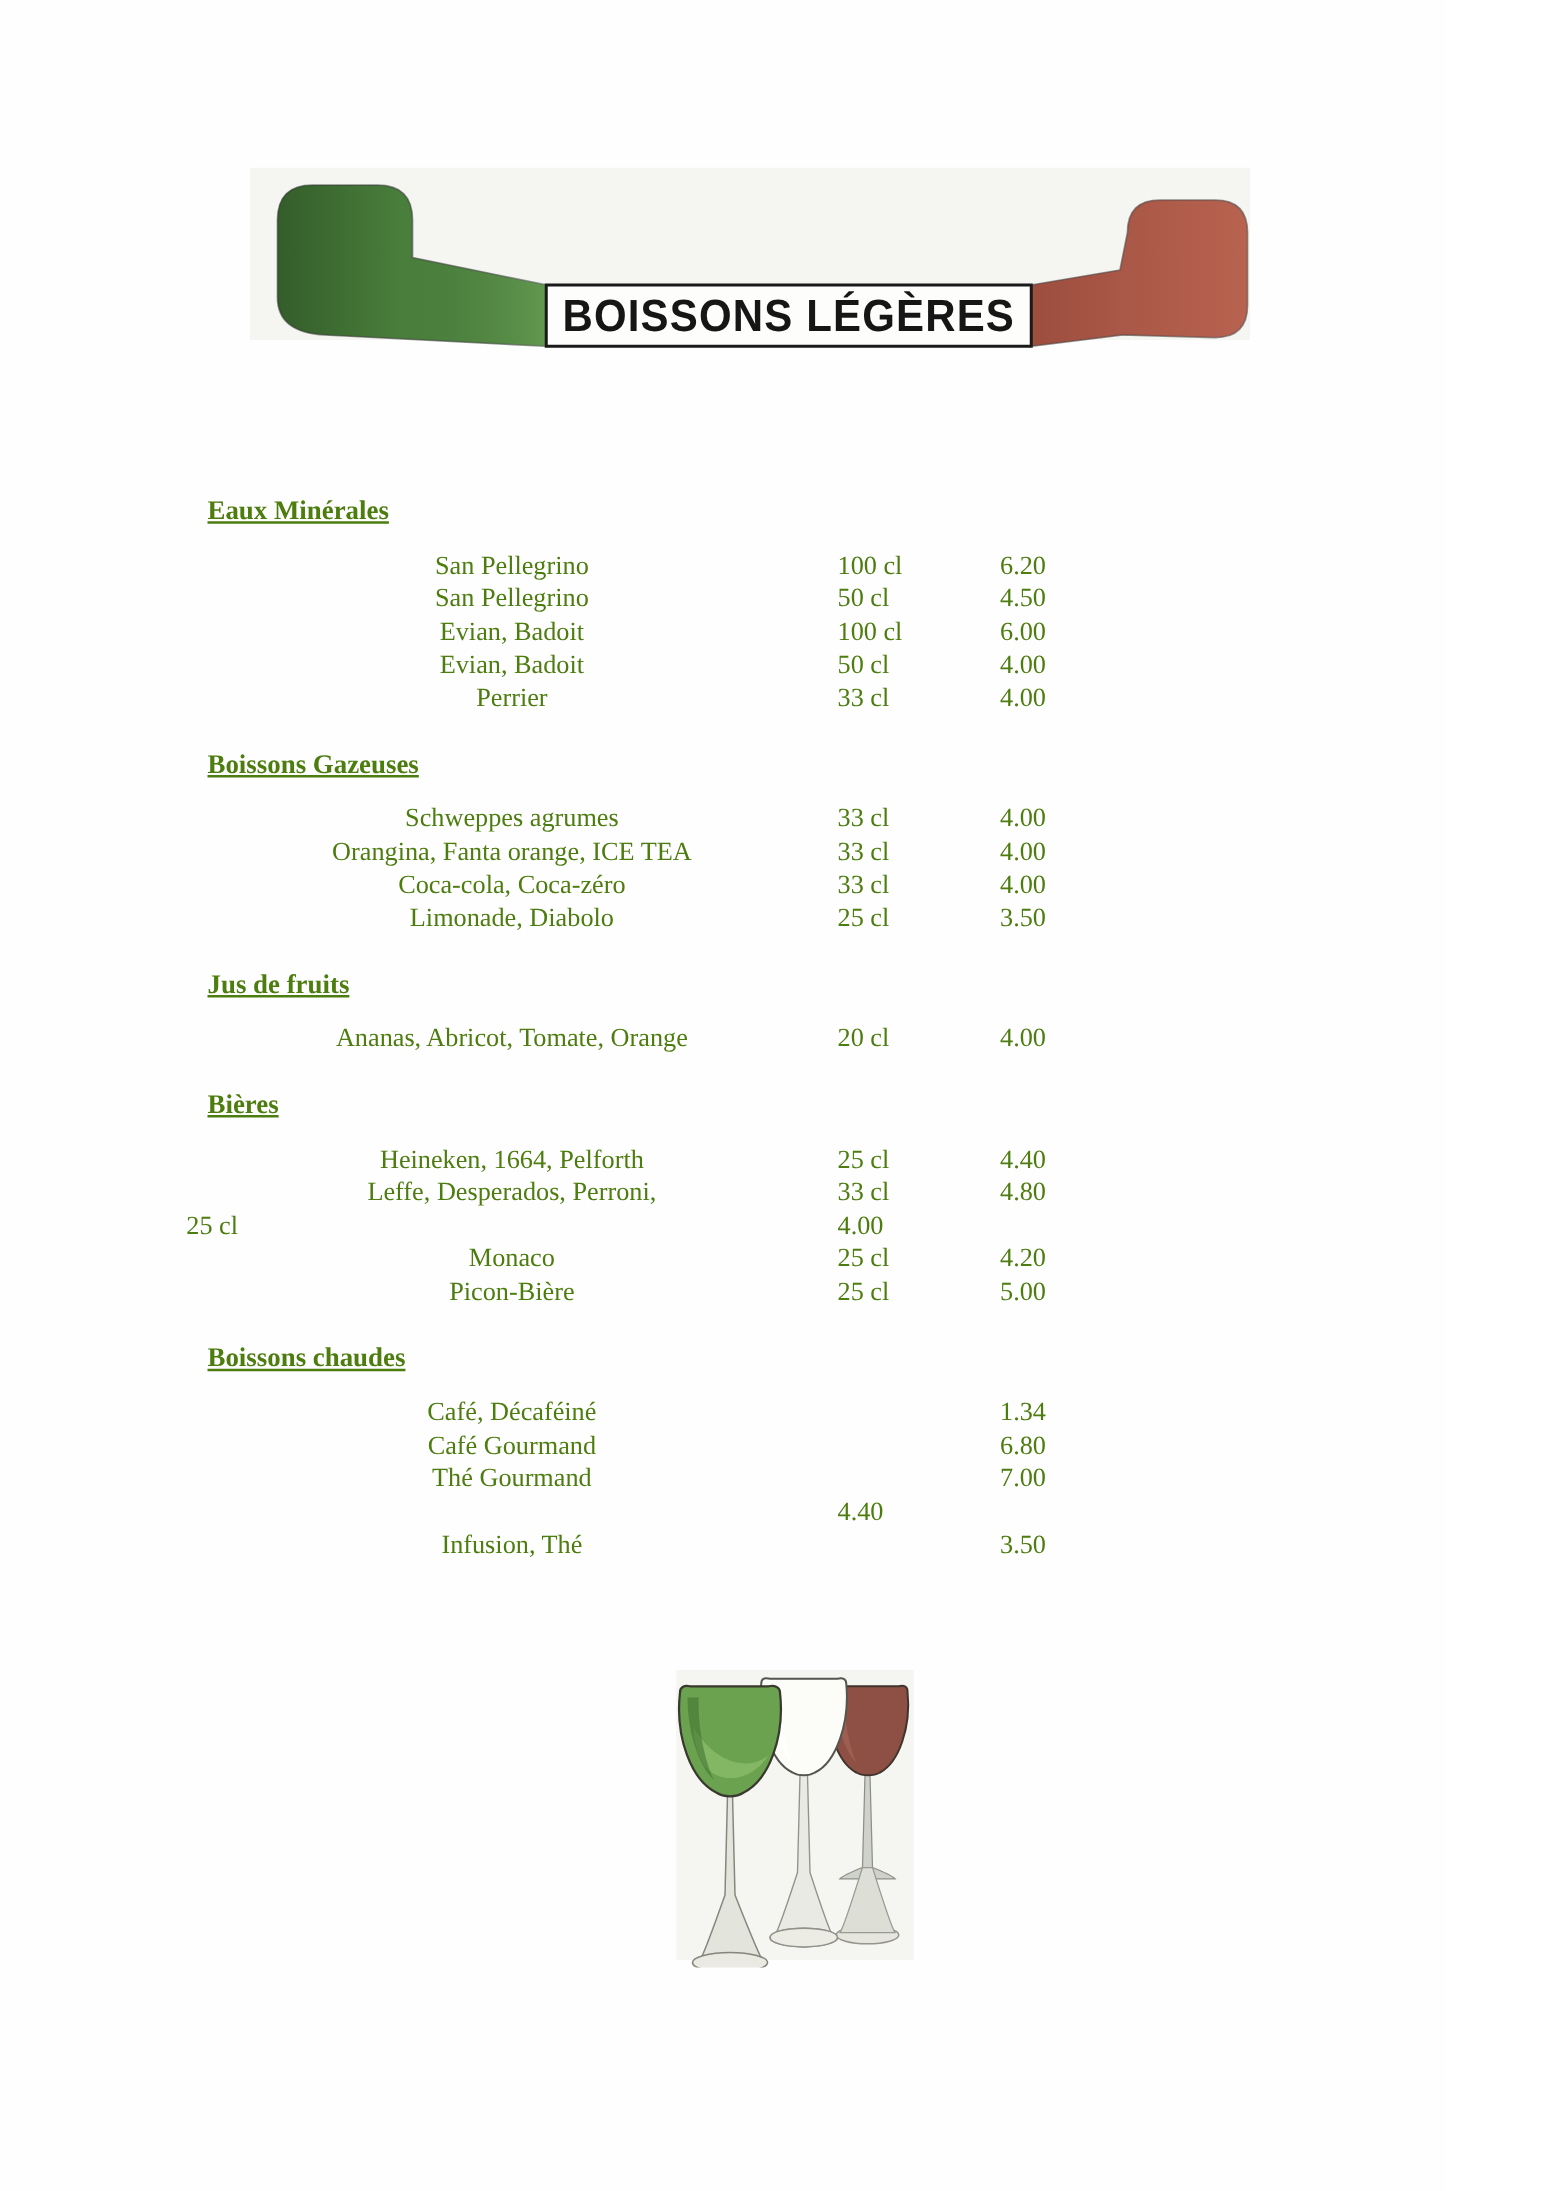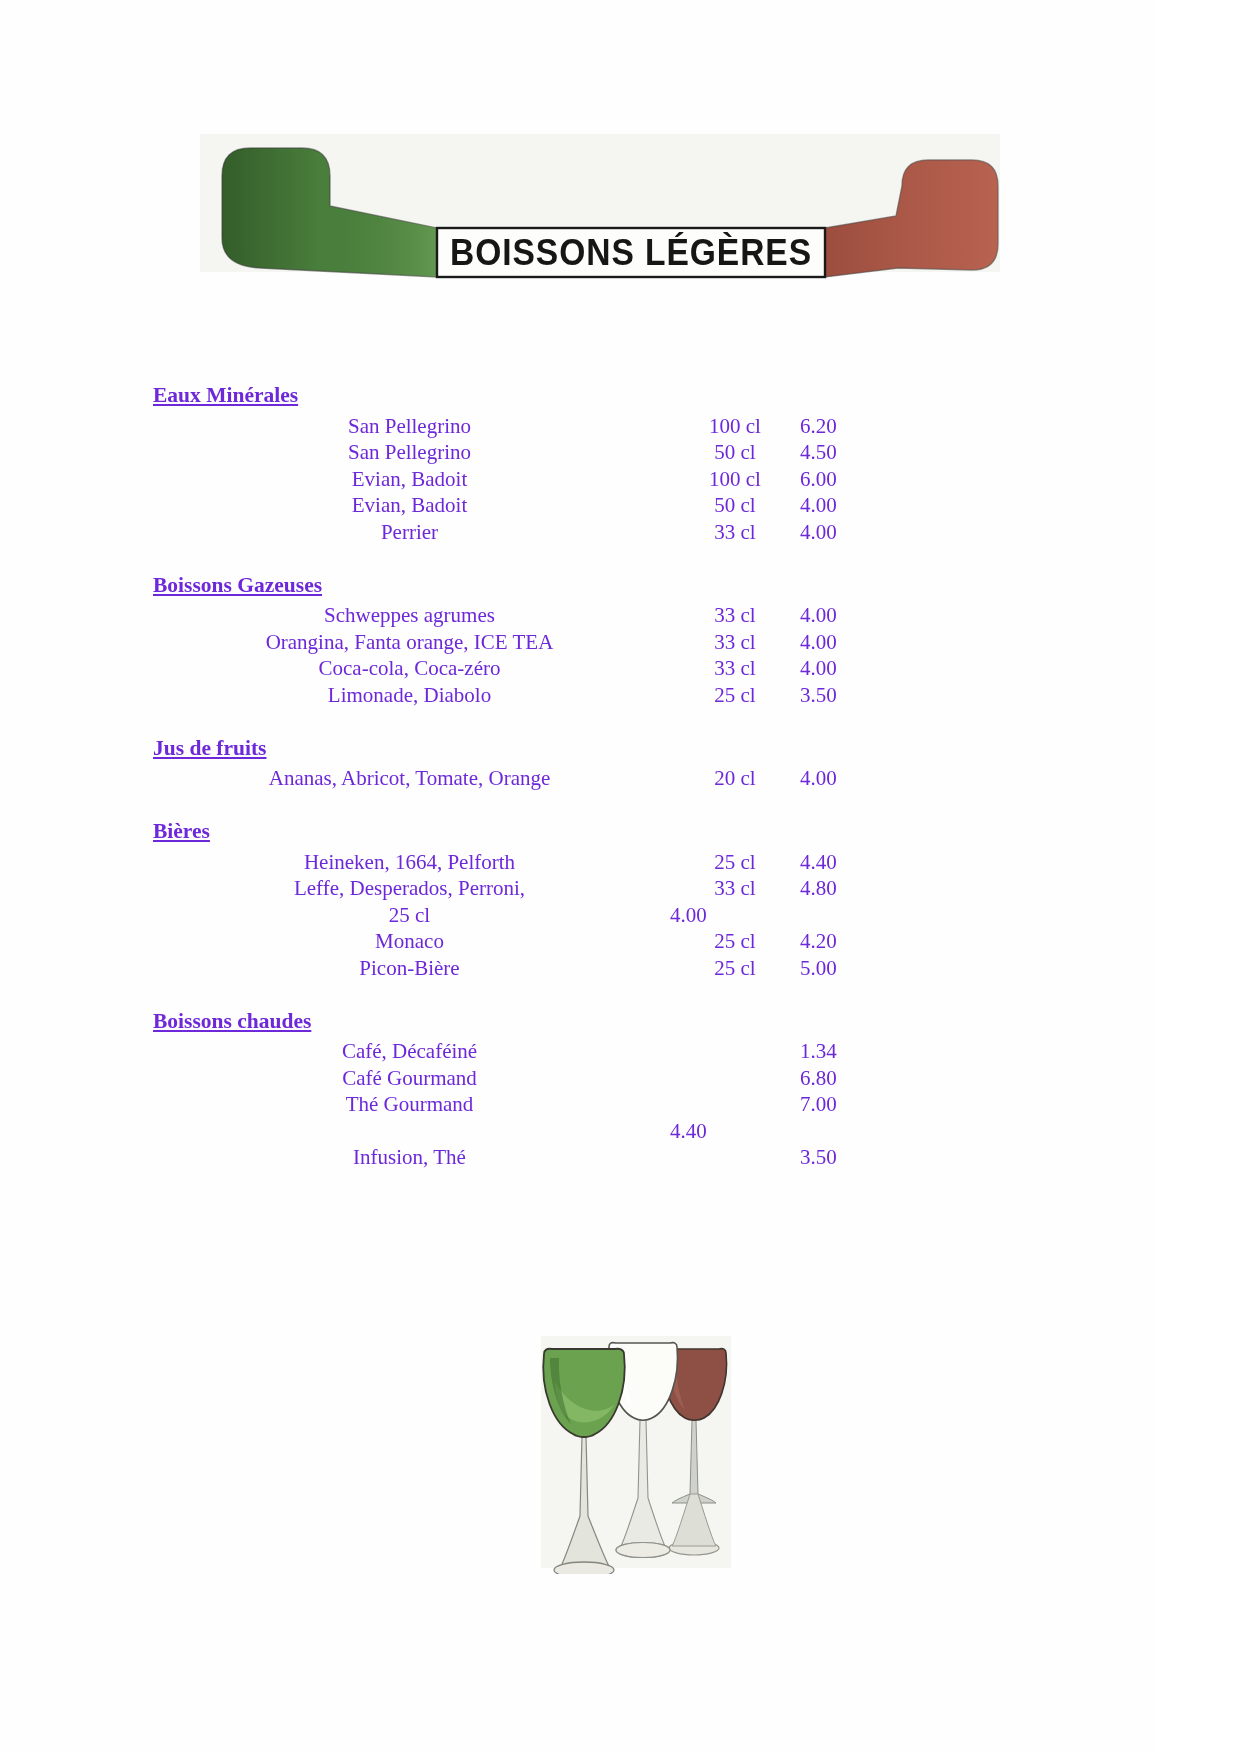--- a/index.html
+++ b/index.html
@@ -1,38 +1,38 @@
 <!DOCTYPE html>
 <html style="--ribbon-green: #4f8740; --ribbon-red: #b05a49; --glass-green: #6ba24f; --glass-red: #8e5044; --paper-backdrop: #f5f5f1;"><head>
 <meta charset="utf-8">
 <style>
   html,body{margin:0;padding:0;background:#ffffff;}
   .page{
     position:relative;width:1156px;height:1753px;background:#fefefe;overflow:hidden;
-    font-family:"Liberation Serif","DejaVu Serif",serif;color:#6d28d9;
+    font-family:"Liberation Serif","DejaVu Serif",serif;color:#4d7c0f;
   }
 
   
   .banner{position:absolute;left:200px;top:134px;width:800px;height:146px;}
   .banner svg{display:block;width:100%;height:100%;}
   .banner text{
     font-family:"Liberation Sans","DejaVu Sans",sans-serif;
     font-weight:bold;letter-spacing:1px;fill:#161616;
   }
 
   
   .menu{position:absolute;left:149px;top:378px;width:857px;font-size:21px;line-height:26.5px;}
   .menu-section{margin:0 0 26.5px 0;}
   .section-title{
     font-weight:bold;text-decoration:underline;font-size:21.5px;
-    margin:4px;line-height:26.5px;
+    margin:17px;line-height:26.5px;
   }
   .menu-row{display:grid;grid-template-columns:521px 130px 206px;line-height:26.5px;}
   .item-name{text-align:center;white-space:nowrap;}
-  .item-volume{text-align:center;}
+  .item-volume{text-align:left;}
   .item-price{text-align:left;}
 
   
   .glasses{position:absolute;left:535px;top:1322px;width:200px;height:252px;}
   .glasses svg{display:block;width:100%;height:100%;}
 </style>
 </head>
 <body>
 
 <div class="page">

